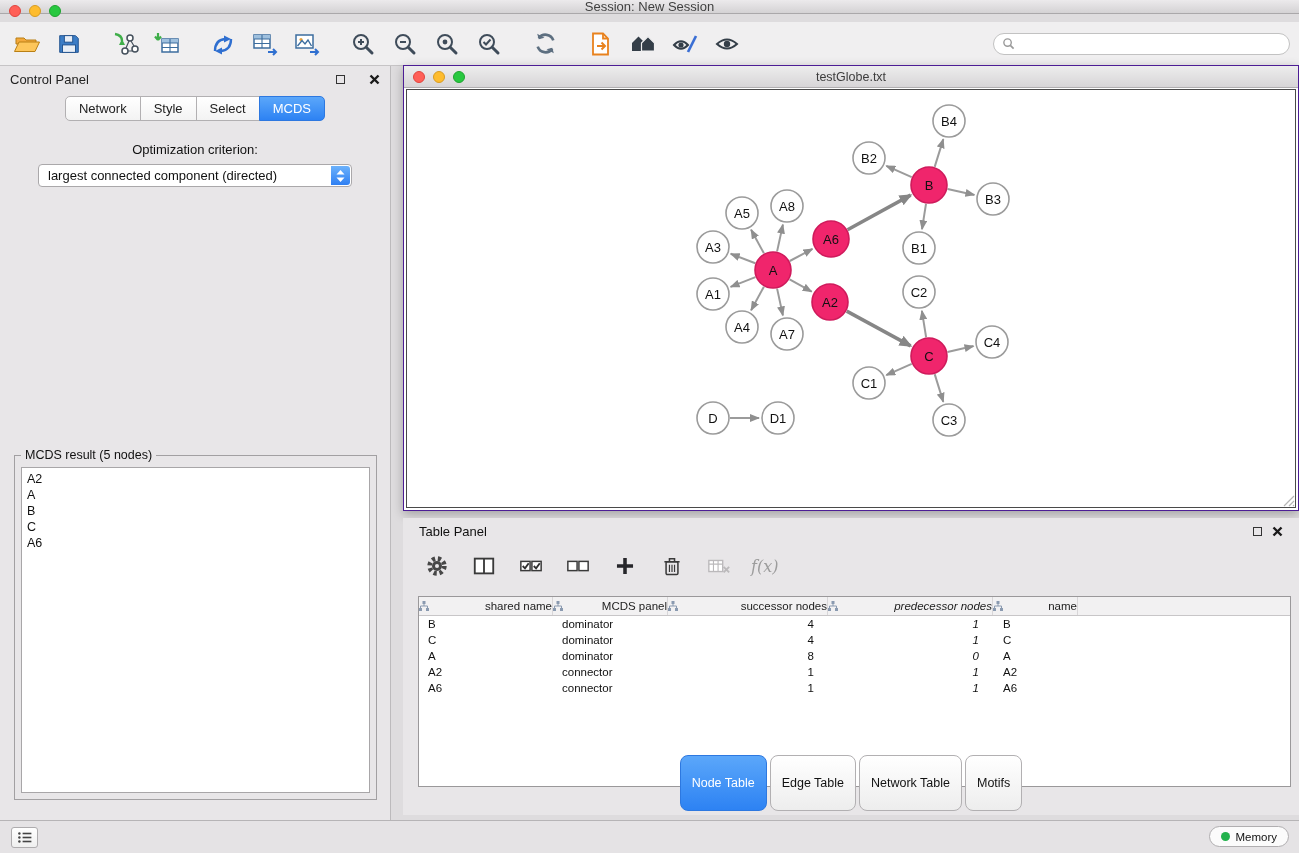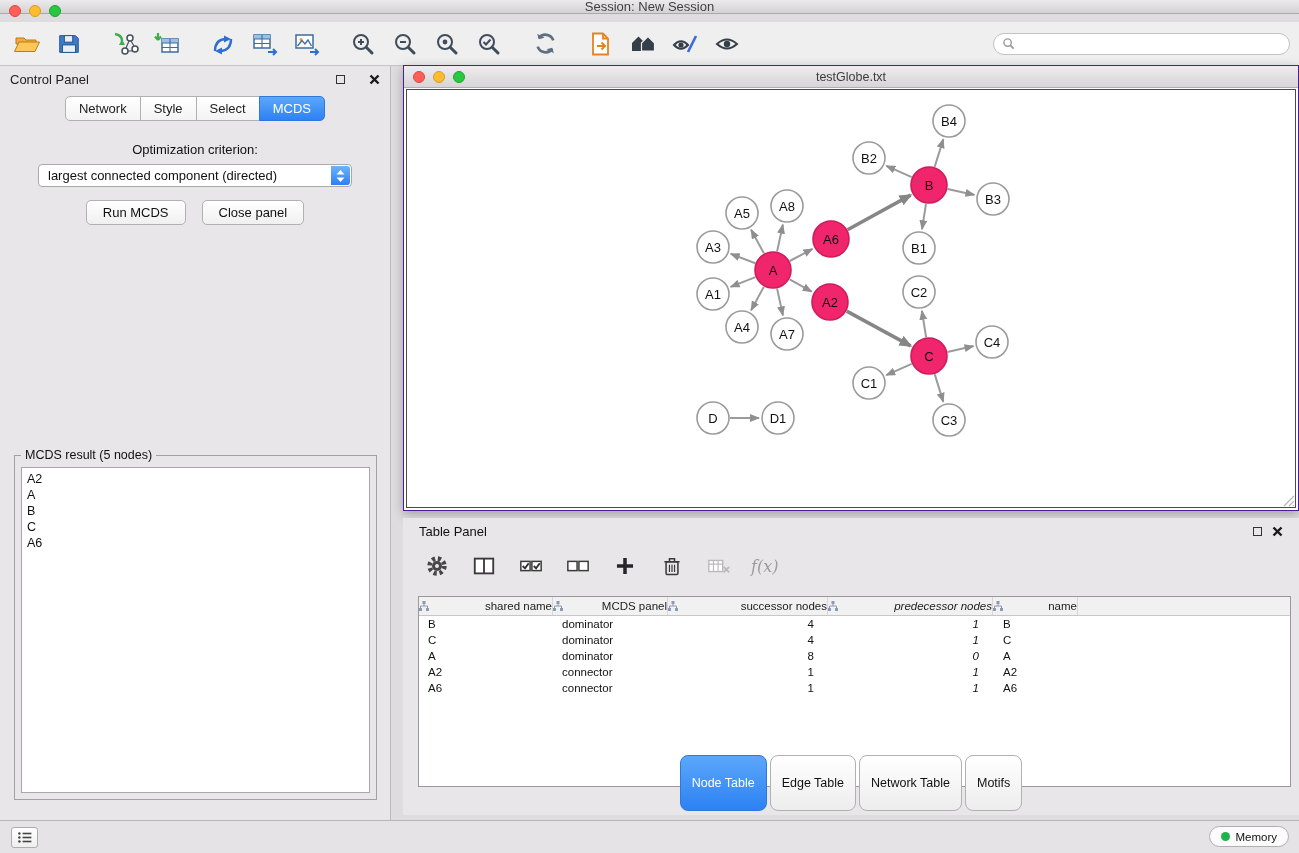--- a/index.html
+++ b/index.html
@@ -269,24 +269,20 @@
       </div>
     <div class="opt-label">Optimization criterion:</div>
     <div class="dropdown">
       <span>largest connected component (directed)</span>
       <span class="dd-stepper">
         <svg width="11" height="14" viewBox="0 0 11 14">
             <path d="M5.5 1 L9.5 5.5 H1.5 z" fill="#fff"></path>
             <path d="M5.5 13 L1.5 8.5 H9.5 z" fill="#fff"></path>
           </svg>
       </span>
-    </div>
-    <div class="cp-buttons">
-      <button class="mac-btn">Run MCDS</button>
-      <button class="mac-btn">Close panel</button>
     </div>
     <div class="result-box">
       <span class="result-legend">MCDS result (5 nodes)</span>
       <div class="listbox">
           <div class="result-item">A2</div>
           <div class="result-item">A</div>
           <div class="result-item">B</div>
           <div class="result-item">C</div>
           <div class="result-item">A6</div>
         </div>

